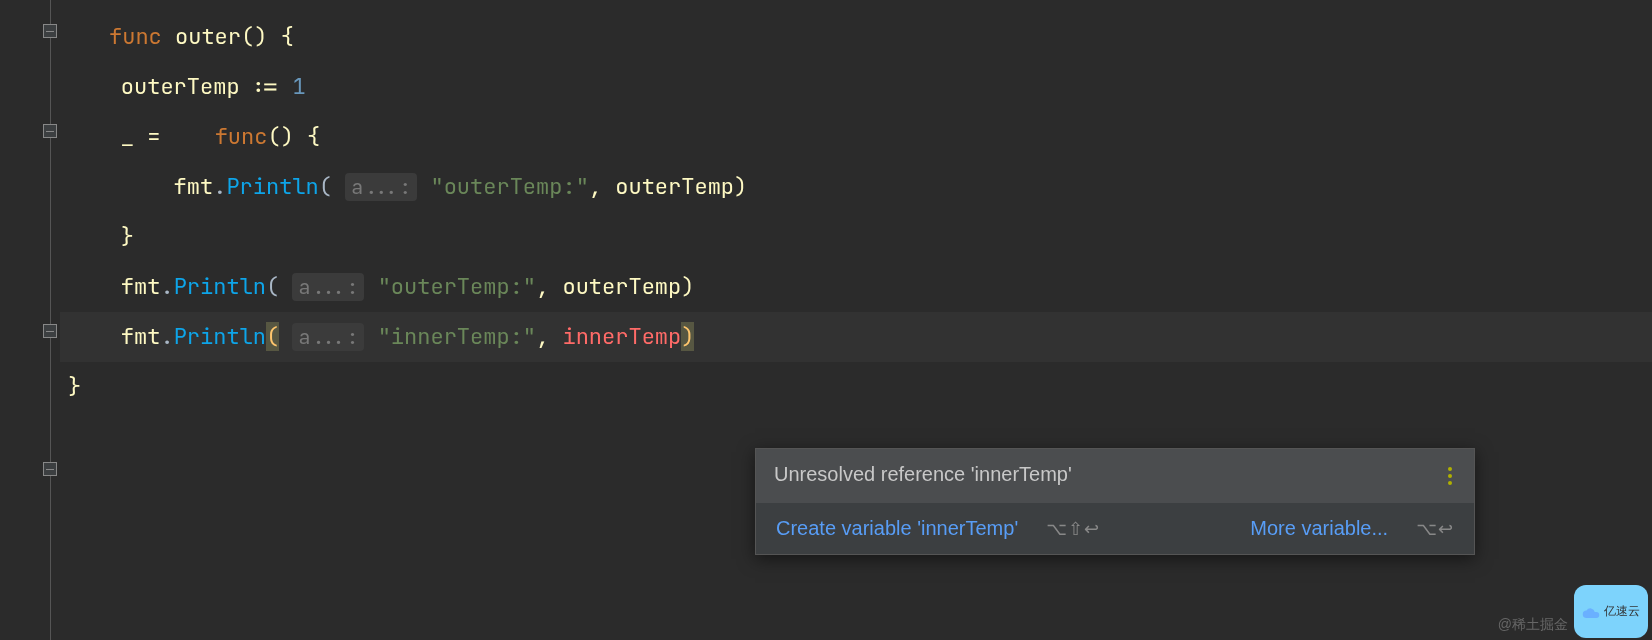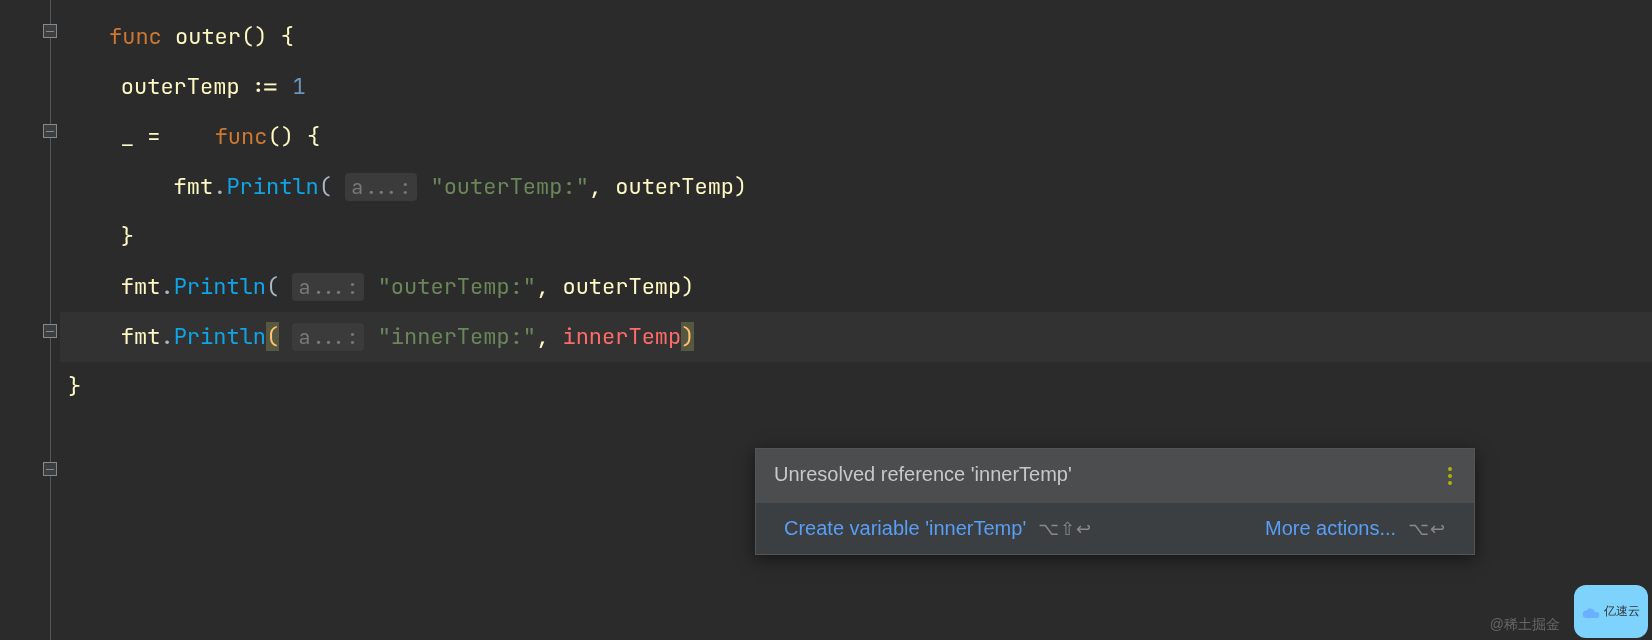--- a/index.html
+++ b/index.html
@@ -94,39 +94,39 @@
     display: flex;
     align-items: flex-start;
     justify-content: space-between;
     padding: 14px 18px;
     background: #4b4d4f;
     color: #c8c8c8;
   }
   .tooltip-actions {
     display: flex;
     align-items: flex-end;
-    gap: 12px;
-    padding: 14px 28px;
+    gap: 28px;
+    padding: 14px 20px;
   }
   .action-link { color: #589df6; cursor: pointer; }
   .shortcut { color: #888; font-size: 18px; letter-spacing: 1px; }
   .more-dots {
     display: flex;
     flex-direction: column;
     gap: 3px;
     padding: 4px;
     cursor: pointer;
   }
   .more-dots span {
     width: 4px; height: 4px; background: #b0b000; border-radius: 50%;
   }
 
   .watermark1 {
     position: absolute;
-    right: 92px;
+    right: 84px;
     bottom: 6px;
     color: #666;
     font-size: 14px;
     font-family: sans-serif;
   }
   .watermark2 {
     position: absolute;
     right: 4px;
     bottom: 2px;
     background: #7dd3fc;
@@ -181,21 +181,21 @@
     <div class="more-dots">
         <span></span>
         <span></span>
         <span></span>
       </div>
   </div>
   <div class="tooltip-actions">
     <span class="action-link">Create variable 'innerTemp'</span>
     <span class="shortcut">⌥⇧↩</span>
     <span style="flex:1"></span>
-    <span class="action-link">More actions...</span>
+    <span class="action-link">More variable...</span>
     <span class="shortcut">⌥↩</span>
   </div>
 </div>
 
 <div class="watermark1">@稀土掘金</div>
 <div class="watermark2">
   <span class="cloud-icon">
     <svg width="18" height="12" viewBox="0 0 24 16">
         <path d="M19 8a4 4 0 010 8H6a5 5 0 010-10 6 6 0 0111 2h2z" fill="#6ab0ff"></path>
       </svg>

